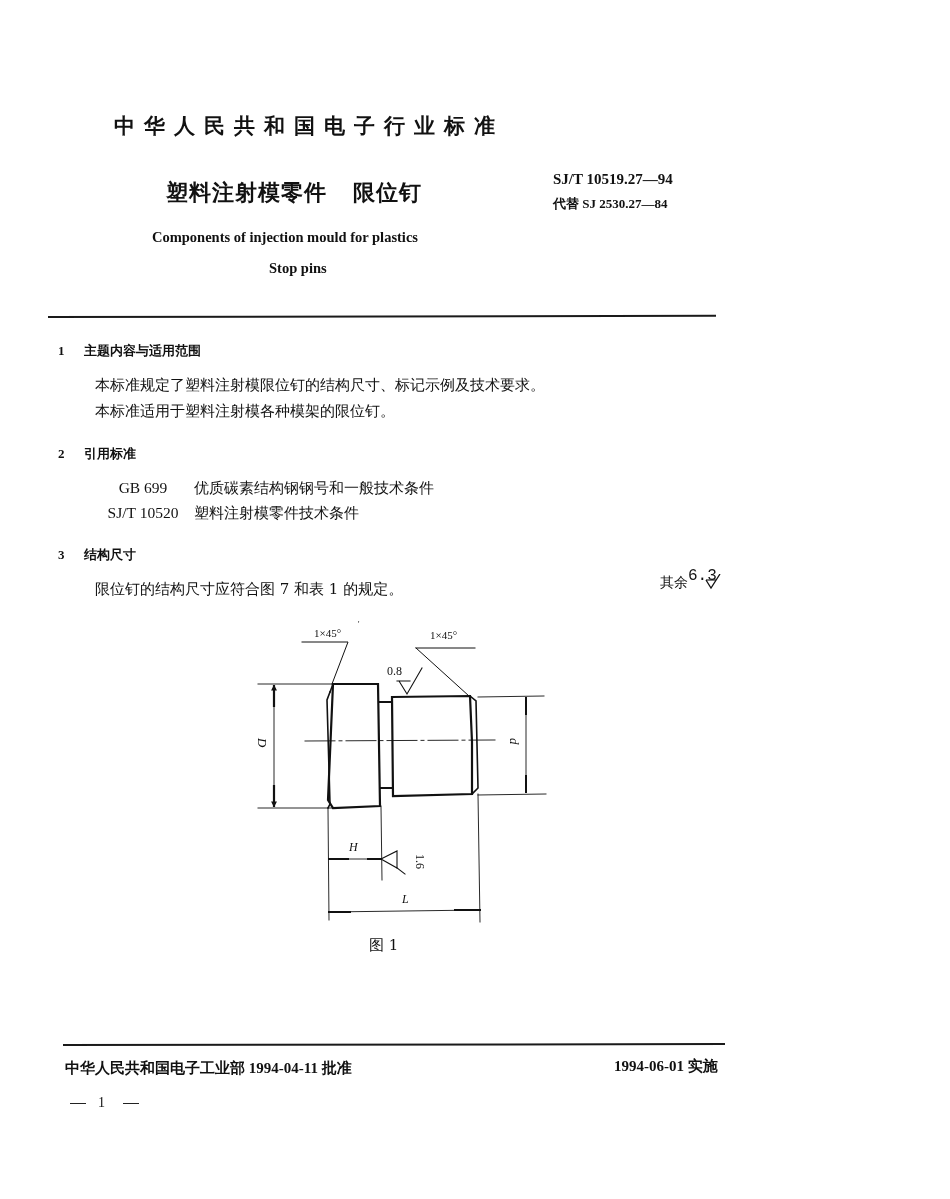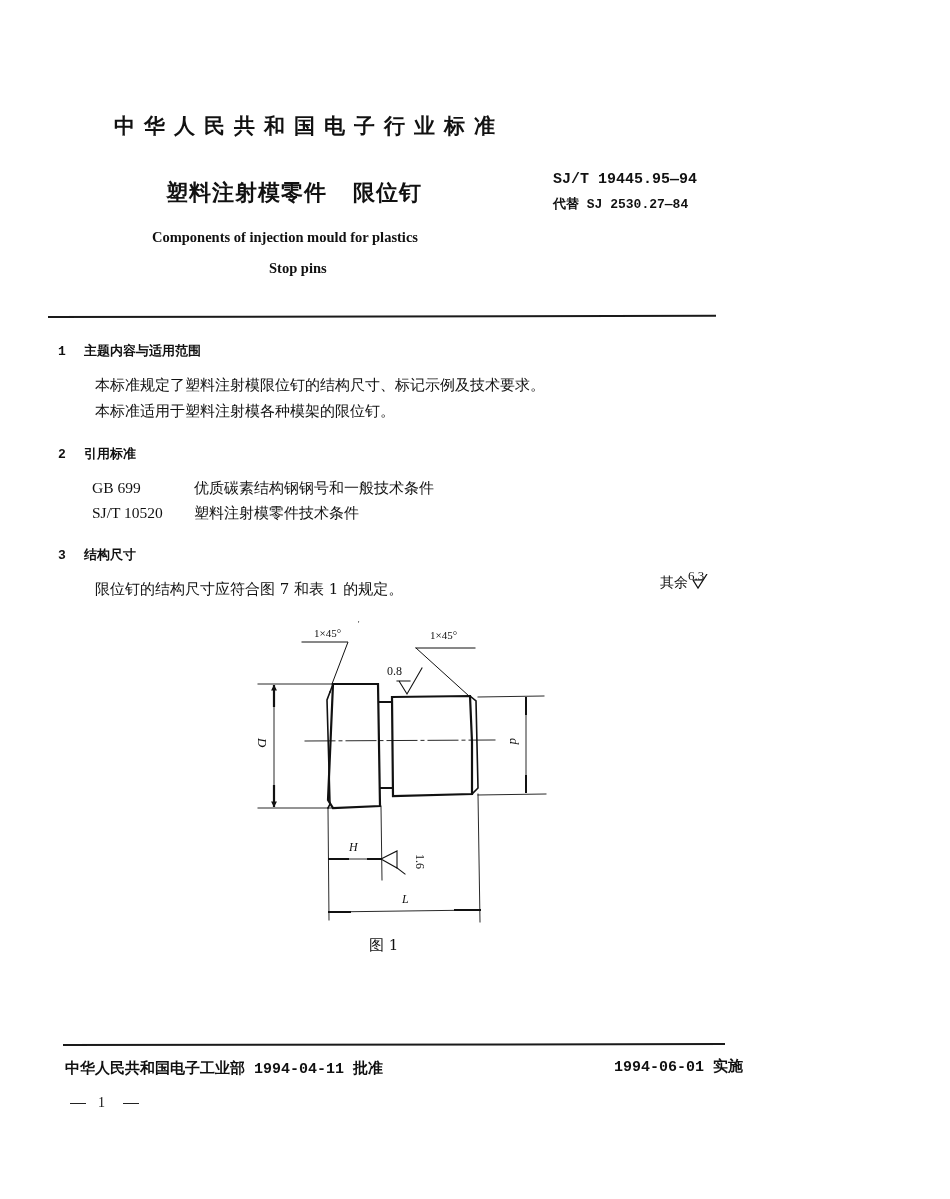--- a/index.html
+++ b/index.html
@@ -1,19 +1,19 @@
 <!DOCTYPE html>
 <html><head>
 <meta charset="utf-8">
 <style>
   html, body { margin: 0; padding: 0; background: #ffffff; }
   body { width: 950px; height: 1199px; position: relative; overflow: hidden;
          font-family: "DejaVu Serif", "Liberation Serif", serif; color: #111; }
   .abs { position: absolute; white-space: nowrap; }
-  .sans { font-family: Liberation Mono, monospace; }
+  .sans { font-family: Liberation Serif, serif; }
   .serif { font-family: "Liberation Serif", "DejaVu Serif", serif; }
 
   #header-org { left: 114px; top: 112px; font-size: 21px; letter-spacing: 9px; font-weight: bold; }
   #doc-title { left: 166px; top: 178px; font-size: 22px; font-weight: bold; letter-spacing: 1px; }
   #doc-title .gap { display: inline-block; width: 26px; }
   #std-number { left: 553px; top: 171px; font-size: 15px; font-weight: bold; }
   #std-replace { left: 553px; top: 195px; font-size: 13px; font-weight: bold; }
   #en-title { left: 152px; top: 229px; font-size: 14.5px; font-weight: bold; }
   #en-sub { left: 269px; top: 260px; font-size: 14.5px; font-weight: bold; }
 
@@ -23,46 +23,46 @@
 
   .sec-head { font-size: 13px; font-weight: bold; }
   .sec-num { display: inline-block; width: 26px; }
   .para { font-size: 15px; }
 
   #sec1 { left: 58px; top: 342px; }
   #p1a { left: 95px; top: 376px; }
   #p1b { left: 95px; top: 402px; }
   #sec2 { left: 58px; top: 445px; }
   .ref-row { font-size: 15px; }
-  .ref-code { display: inline-block; width: 102px; font-family: "Liberation Serif", serif; font-size: 15.5px; }
+  .ref-code { display: inline-block; width: 102px; font-family: "Liberation Serif", serif; font-size: 15.5px; text-align: center; }
   #ref1 { left: 92px; top: 479px; }
   #ref2 { left: 92px; top: 504px; }
   #sec3 { left: 58px; top: 546px; }
   #p3 { left: 95px; top: 580px; }
 
   #roughness-note { left: 660px; top: 574px; font-size: 14px; }
-  #roughness-note .val { font-size: 13px; position: relative; top: -7px; font-family: Liberation Serif, serif; }
+  #roughness-note .val { font-size: 16px; position: relative; top: -7px; font-family: Liberation Mono, monospace; }
 
   #figure { position: absolute; left: 250px; top: 610px; width: 300px; height: 340px; }
   #fig-caption { left: 369px; top: 928px; font-size: 15px; margin-top: 8px; }
 
   #footer-left { left: 65px; top: 1059px; font-size: 15px; font-weight: bold; }
   #footer-right { left: 614px; top: 1057px; font-size: 15px; font-weight: bold; }
   #page-num { left: 70px; top: 1094px; font-size: 14px; }
   #page-num .dash { display: inline-block; width: 16px; border-top: 1.5px solid #222; vertical-align: middle; }
   #page-num .n { display: inline-block; margin: 0 18px 0 12px; font-family: "Liberation Serif", serif; }
 </style>
 </head>
 <body>
 
 <div id="header-org" class="abs sans">中华人民共和国电子行业标准</div>
 
 <div id="doc-title" class="abs sans"><span>塑料注射模零件</span><span class="gap"></span><span>限位钉</span></div>
 
-<div id="std-number" class="abs sans">SJ/T 19445.95—94</div>
+<div id="std-number" class="abs sans">SJ/T 10519.27—94</div>
 <div id="std-replace" class="abs sans">代替 SJ 2530.27—84</div>
 
 <div id="en-title" class="abs serif">Components of injection mould for plastics</div>
 <div id="en-sub" class="abs serif">Stop pins</div>
 
 <div id="top-rule" class="rule"></div>
 
 <div id="sec1" class="abs sec-head sans"><span class="sec-num">1</span><span>主题内容与适用范围</span></div>
 <div id="p1a" class="abs para">本标准规定了塑料注射模限位钉的结构尺寸、标记示例及技术要求。</div>
 <div id="p1b" class="abs para">本标准适用于塑料注射模各种模架的限位钉。</div>

